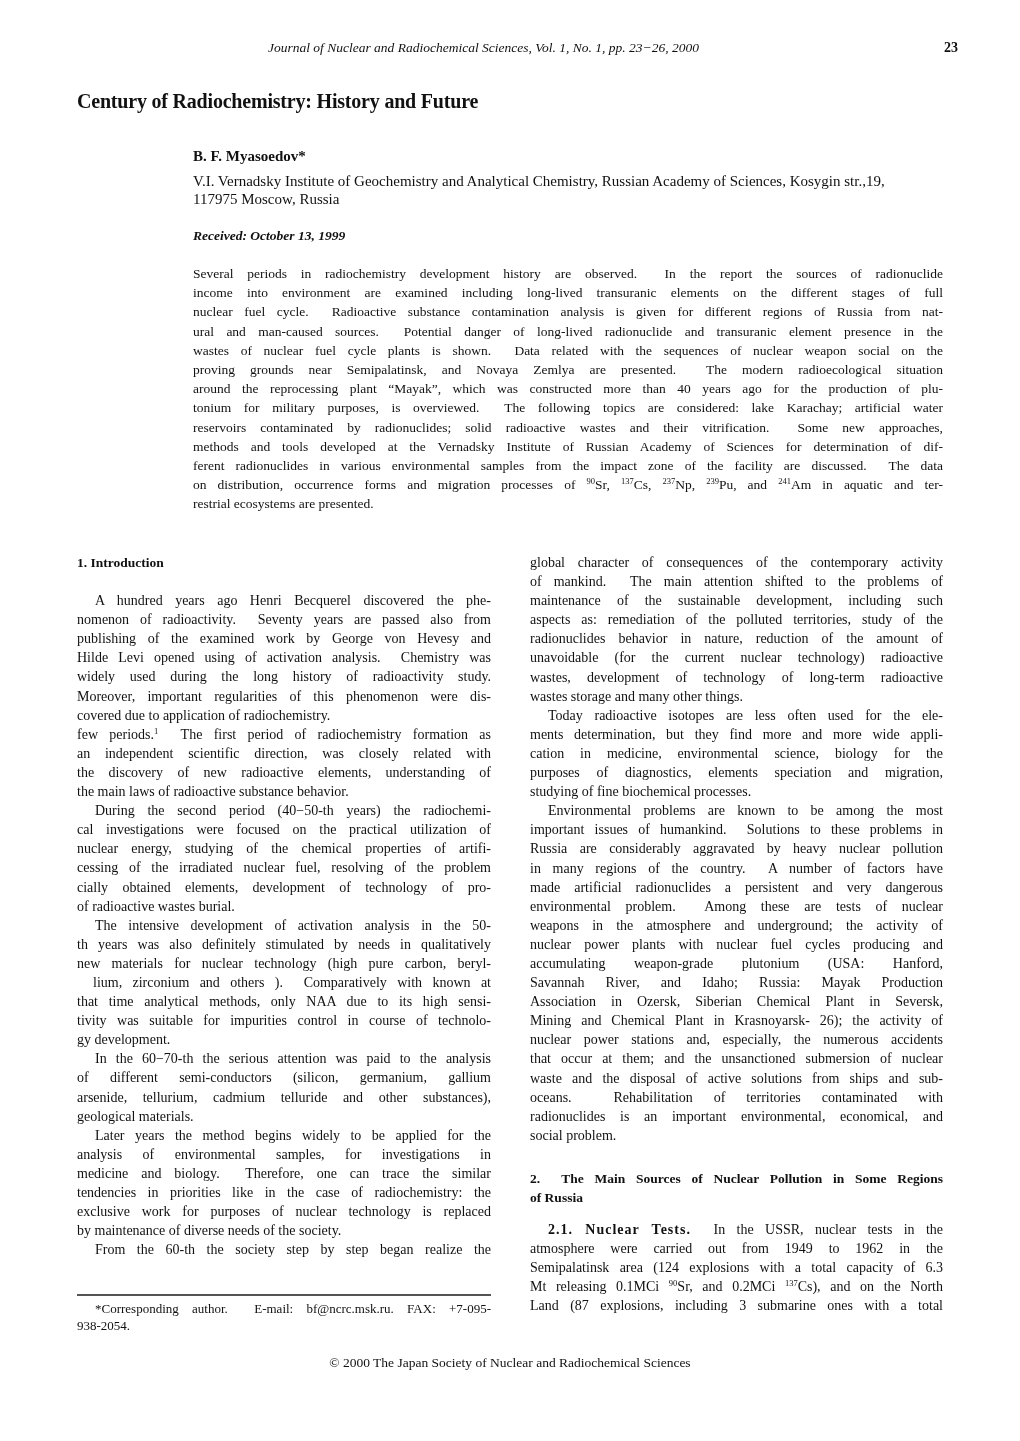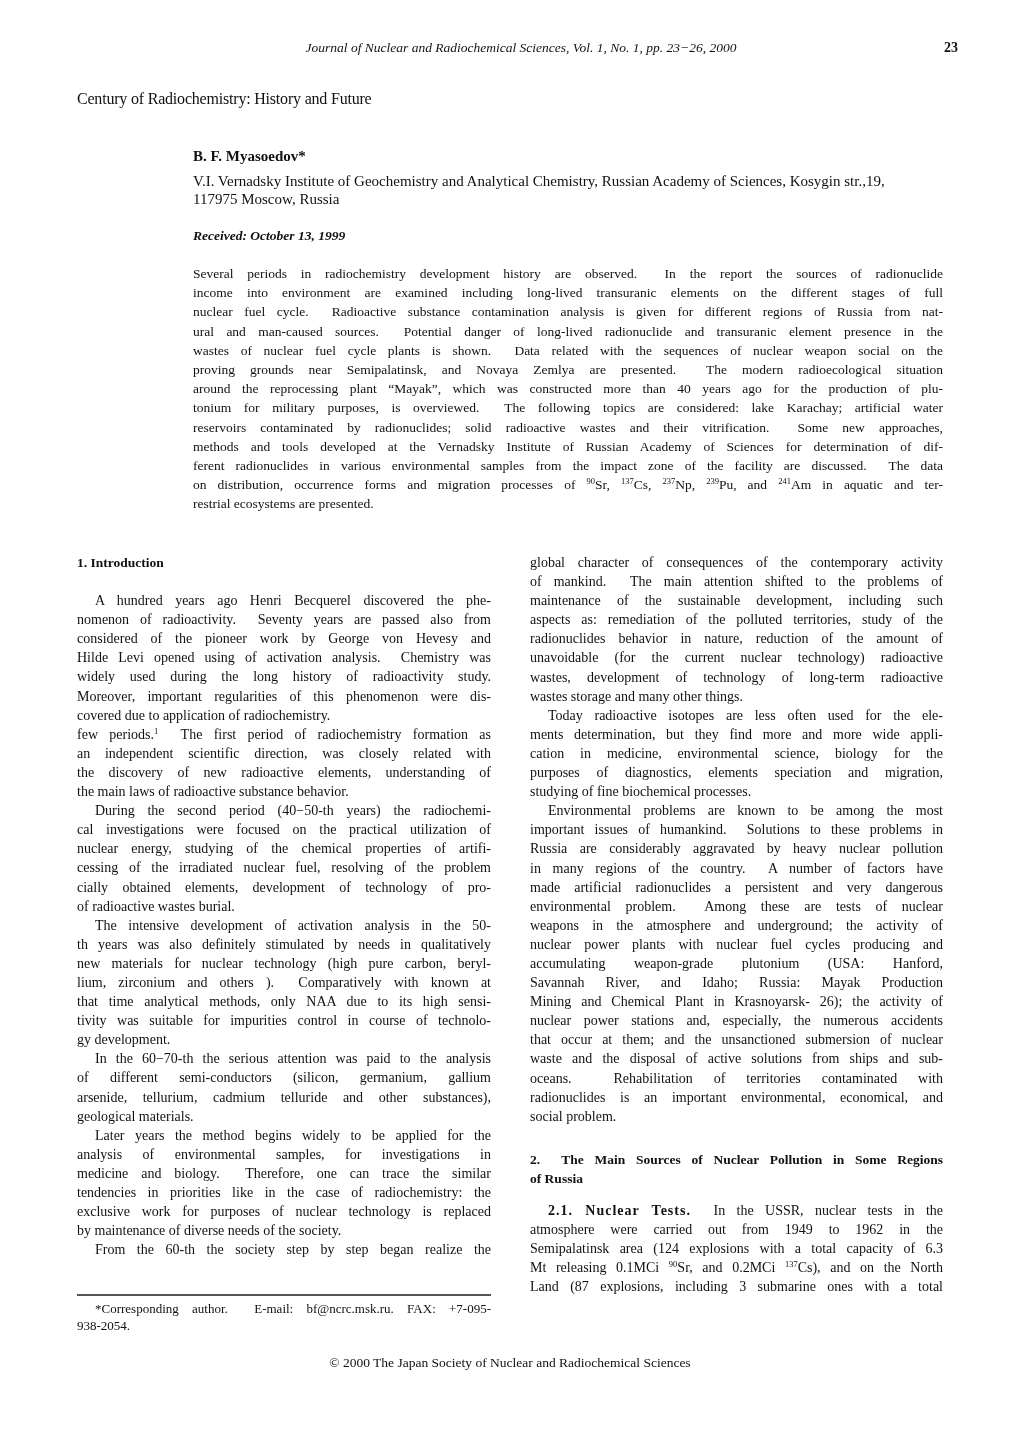--- a/index.html
+++ b/index.html
@@ -1,20 +1,20 @@
 <!DOCTYPE html>
 <html><head>
 <meta charset="utf-8">
 <style>
   html, body { margin: 0; padding: 0; background: #ffffff; }
   body { width: 1020px; height: 1441px; position: relative; overflow: hidden; color: #111; font-family: "Liberation Serif", serif; }
   .running-head { position: absolute; top: 40px; left: 0; width: 1020px; font-size: 13.5px; font-style: italic; }
-  .running-head .journal { position: absolute; left: 261px; width: 520px; text-align: center; white-space: nowrap; }
+  .running-head .journal { position: absolute; left: 268px; width: 520px; text-align: left; white-space: nowrap; }
   .running-head .pageno { position: absolute; left: 944px; font-style: normal; font-weight: bold; font-size: 14px; }
-  .title { position: absolute; top: 90px; left: 77px; font-size: 16px; font-weight: normal; letter-spacing: -0.2px; white-space: nowrap; }
+  .title { position: absolute; top: 90px; left: 77px; font-size: 20px; font-weight: bold; letter-spacing: -0.2px; white-space: nowrap; }
   .author { position: absolute; top: 148px; left: 193px; font-size: 15px; font-weight: bold; }
   .affil { position: absolute; top: 172px; left: 193px; width: 760px; font-size: 15px; line-height: 18px; }
   .received { position: absolute; top: 228px; left: 193px; font-size: 13.5px; font-style: italic; font-weight: bold; text-align: right; }
   .abstract { position: absolute; top: 264px; left: 193px; width: 750px; font-size: 13.5px; line-height: 19.2px; }
   .line { display: block; text-align: justify; text-align-last: justify; white-space: nowrap; height: 19.2px; overflow: visible; }
   .line.last { text-align-last: left; }
   .col { position: absolute; font-size: 14px; line-height: 19.1px; }
   .col-left { top: 553px; left: 77px; width: 414px; }
   .col-right { top: 553px; left: 530px; width: 413px; }
   .col .line { height: 19.1px; }
@@ -62,21 +62,21 @@
   <span class="line last">restrial ecosystems are presented.</span>
 </div>
 
 <div class="col col-left">
   <div class="section-head">1.  Introduction</div>
   <div class="gap"></div>
 
   <div>
     <span class="line indent">A hundred years ago Henri Becquerel discovered the phe-</span>
     <span class="line" style="white-space: pre;">nomenon of radioactivity.  Seventy years are passed also from</span>
-    <span class="line">considered of the pioneer work by George von Hevesy and</span>
+    <span class="line">publishing of the examined work by George von Hevesy and</span>
     <span class="line" style="white-space: pre;">Hilde Levi opened using of activation analysis.  Chemistry was</span>
     <span class="line">widely used during the long history of radioactivity study.</span>
     <span class="line">Moreover, important regularities of this phenomenon were dis-</span>
     <span class="line last">covered due to application of radiochemistry.</span>
   </div>
 
   <div>
     <span class="line"><span>few periods.</span><sup>1</sup><span style="white-space: pre;">  The first period of radiochemistry formation as</span></span>
     <span class="line">an independent scientific direction, was closely related with</span>
     <span class="line">the discovery of new radioactive elements, understanding of</span>
@@ -89,21 +89,21 @@
     <span class="line">nuclear energy, studying of the chemical properties of artifi-</span>
     <span class="line">cessing of the irradiated nuclear fuel, resolving of the problem</span>
     <span class="line">cially obtained elements, development of technology of pro-</span>
     <span class="line last">of radioactive wastes burial.</span>
   </div>
 
   <div>
     <span class="line indent">The intensive development of activation analysis in the 50-</span>
     <span class="line">th years was also definitely stimulated by needs in qualitatively</span>
     <span class="line">new materials for nuclear technology (high pure carbon, beryl-</span>
-    <span class="line" style="white-space: pre;">lium, zirconium and others ).  Comparatively with known at</span>
+    <span class="line" style="white-space: pre; margin-left: 16px;">lium, zirconium and others ).  Comparatively with known at</span>
     <span class="line">that time analytical methods, only NAA due to its high sensi-</span>
     <span class="line">tivity was suitable for impurities control in course of technolo-</span>
     <span class="line last">gy development.</span>
   </div>
 
   <div>
     <span class="line indent">In the 60−70-th the serious attention was paid to the analysis</span>
     <span class="line">of different semi-conductors (silicon, germanium, gallium</span>
     <span class="line">arsenide, tellurium, cadmium telluride and other substances),</span>
     <span class="line last">geological materials.</span>
@@ -153,20 +153,21 @@
     <span class="line indent">Environmental problems are known to be among the most</span>
     <span class="line" style="white-space: pre;">important issues of humankind.  Solutions to these problems in</span>
     <span class="line">Russia are considerably aggravated by heavy nuclear pollution</span>
     <span class="line" style="white-space: pre;">in many regions of the country.  A number of factors have</span>
     <span class="line">made artificial radionuclides a persistent and very dangerous</span>
     <span class="line" style="white-space: pre;">environmental problem.  Among these are tests of nuclear</span>
     <span class="line">weapons in the atmosphere and underground; the activity of</span>
     <span class="line">nuclear power plants with nuclear fuel cycles producing and</span>
     <span class="line">accumulating weapon-grade plutonium (USA: Hanford,</span>
     <span class="line">Savannah River, and Idaho; Russia: Mayak Production</span>
+    <span class="line">Association in Ozersk, Siberian Chemical Plant in Seversk,</span>
     <span class="line">Mining and Chemical Plant in Krasnoyarsk- 26); the activity of</span>
     <span class="line">nuclear power stations and, especially, the numerous accidents</span>
     <span class="line">that occur at them; and the unsanctioned submersion of nuclear</span>
     <span class="line">waste and the disposal of active solutions from ships and sub-</span>
     <span class="line" style="white-space: pre;">oceans.  Rehabilitation of territories contaminated with</span>
     <span class="line">radionuclides is an important environmental, economical, and</span>
     <span class="line last">social problem.</span>
   </div>
 
   <div class="gap" style="height:24px"></div>

